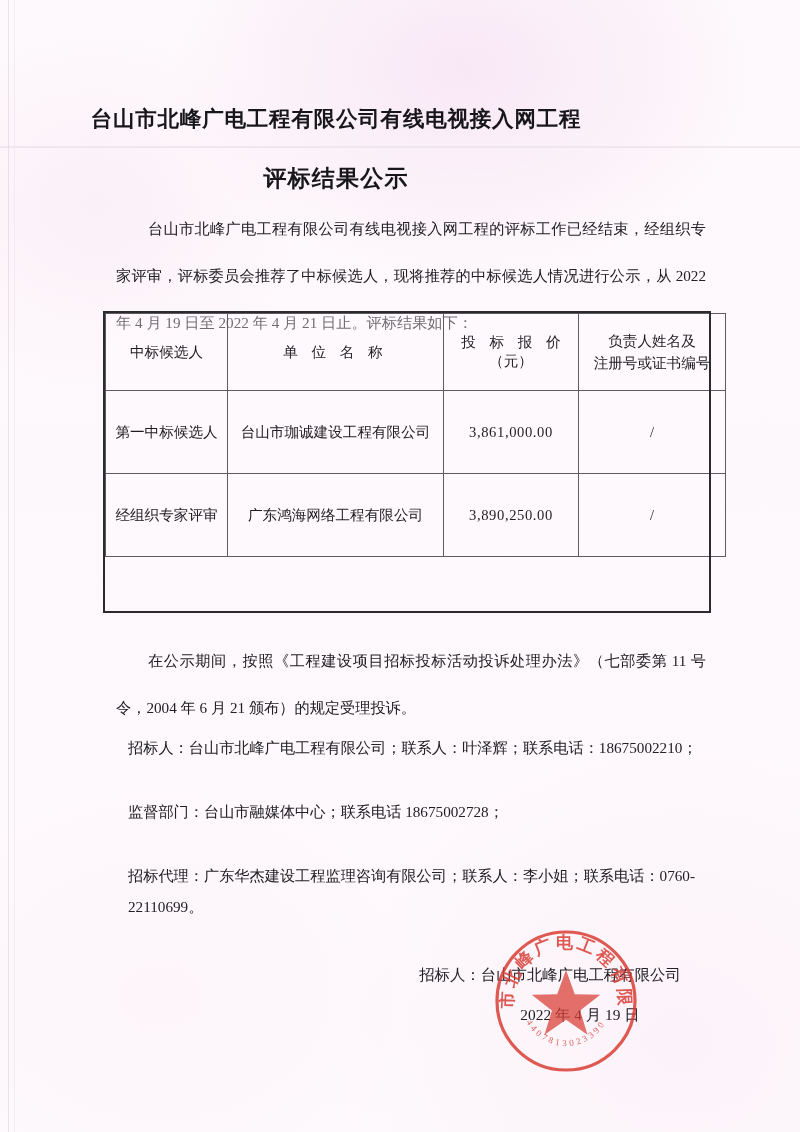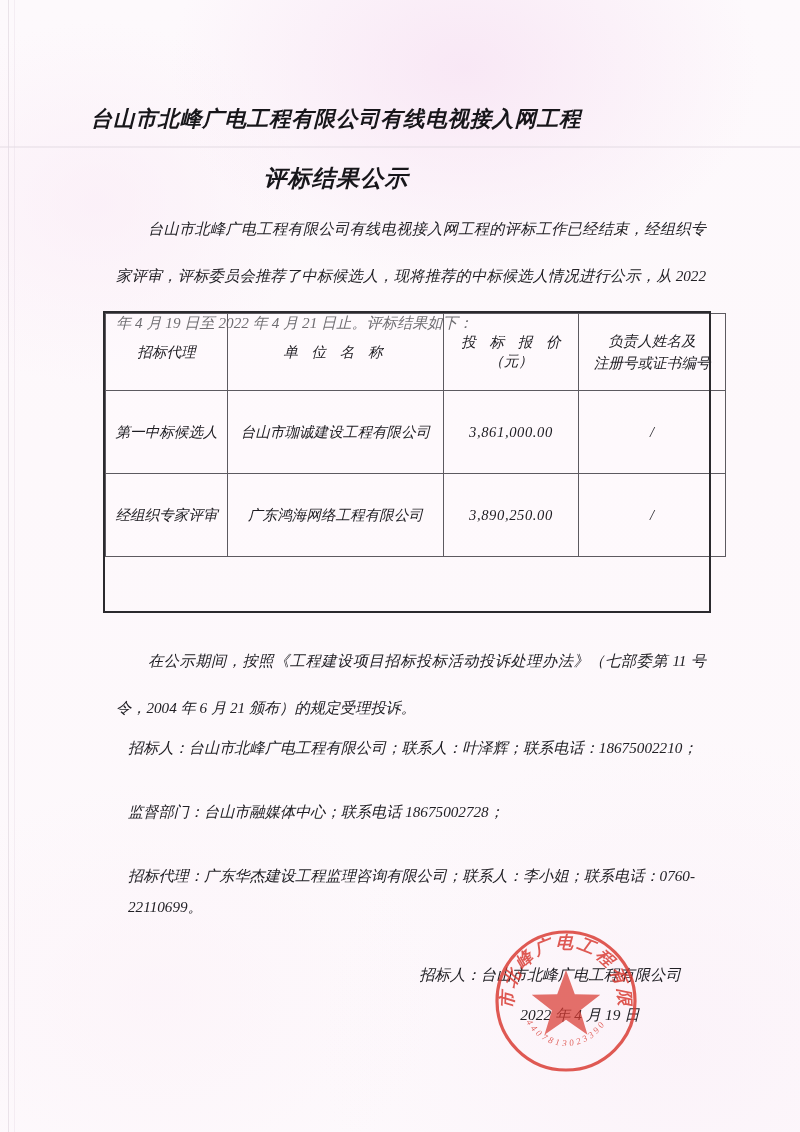--- a/index.html
+++ b/index.html
@@ -46,21 +46,20 @@
     top: 146px;
     height: 2px;
     background: rgba(228,220,228,0.5);
   }
 
   .content {
     position: relative;
     z-index: 2;
     width: 672px;
     height: 1132px;
-    font-style: italic;
   }
 
   .doc-title {
     position: absolute;
     left: 0; right: 0;
     top: 104px;
     text-align: center;
     font-size: 21.5px;
     font-weight: bold;
     letter-spacing: 0.8px;
@@ -179,21 +178,21 @@
 <div class="content">
 
   <div class="doc-title">台山市北峰广电工程有限公司有线电视接入网工程</div>
   <div class="doc-subtitle">评标结果公示</div>
 
   <div class="body-para" id="para-intro">台山市北峰广电工程有限公司有线电视接入网工程的评标工作已经结束，经组织专家评审，评标委员会推荐了中标候选人，现将推荐的中标候选人情况进行公示，从 2022 年 4 月 19 日至 2022 年 4 月 21 日止。评标结果如下：</div>
 
   <table class="bid-table">
     <tbody>
       <tr class="header-row">
-        <td class="c0">招标代理</td>
+        <td class="c0">中标候选人</td>
         <td class="c1 hdr-spaced">单 位 名 称</td>
         <td class="c2">
           <div class="hdr-spaced">投 标 报 价</div>
           <div>（元）</div>
         </td>
         <td class="c3 hdr-two-line">
           <div>负责人姓名及</div>
           <div>注册号或证书编号</div>
         </td>
       </tr>

